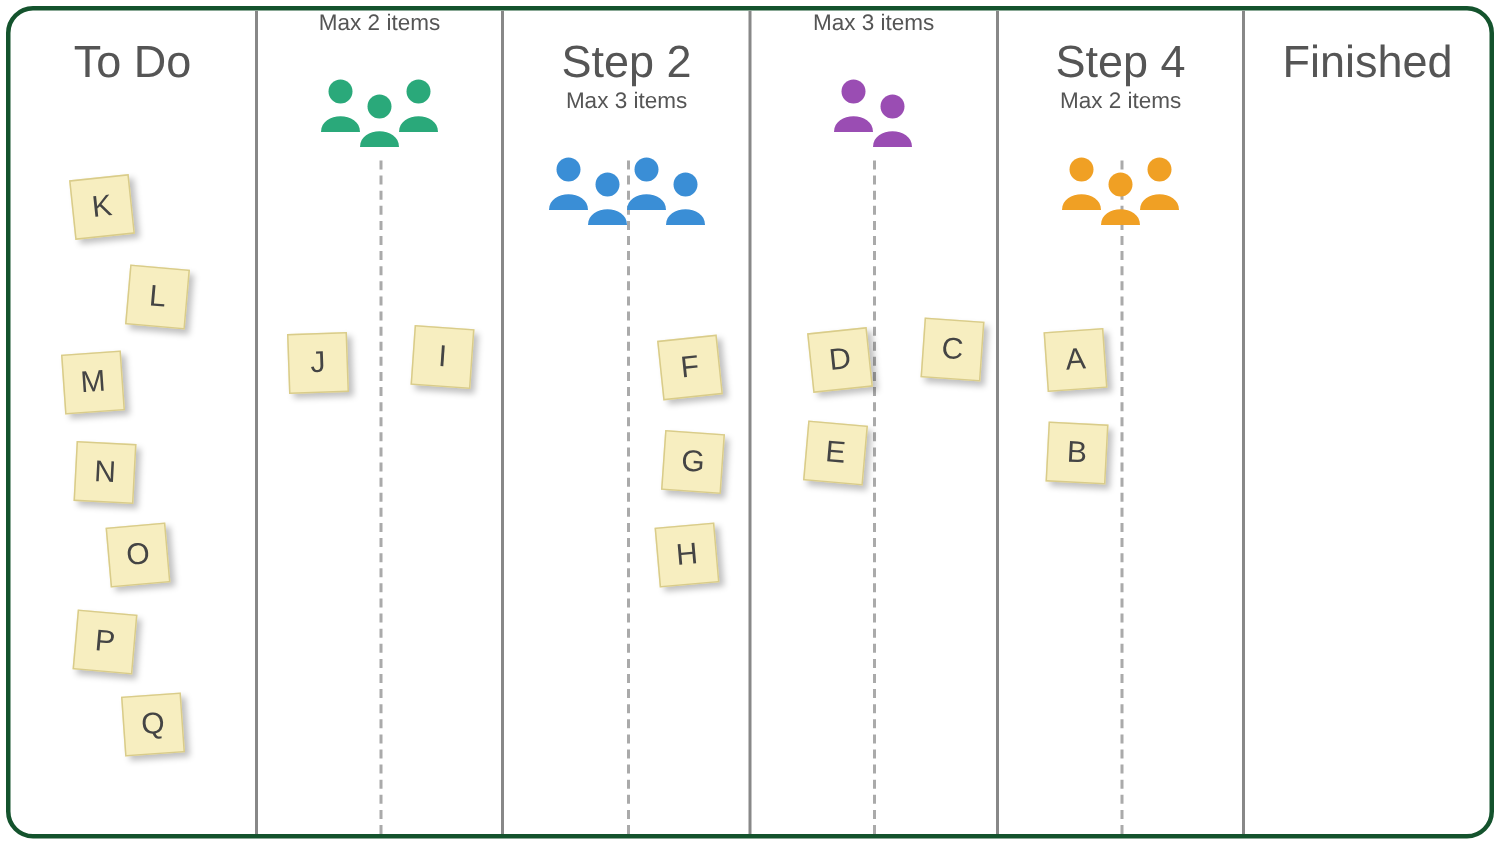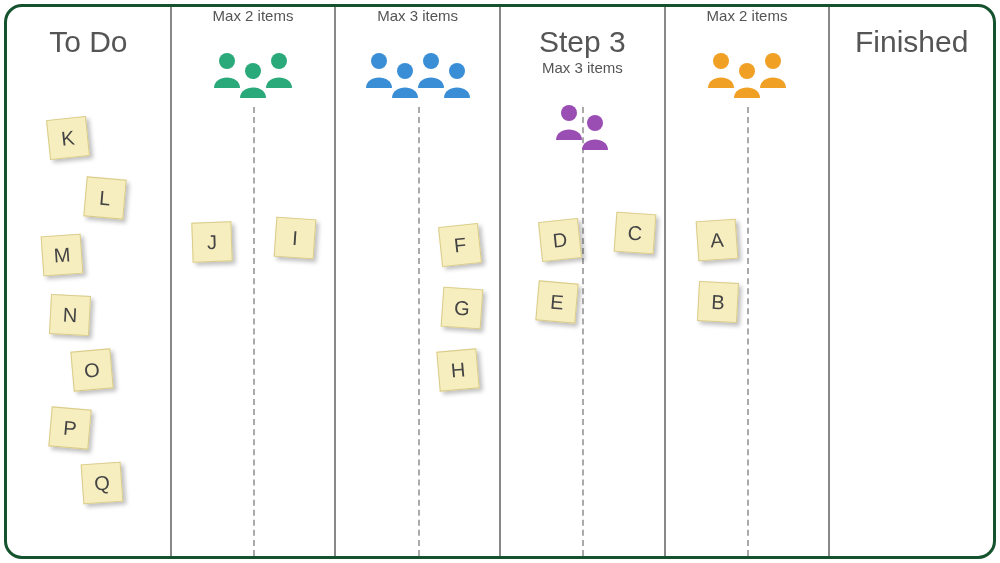--- a/index.html
+++ b/index.html
@@ -108,20 +108,21 @@
         <span class="person" style="margin-left: -8px; transform: translateY(0px);">
           <svg viewBox="0 0 34 38">
             <circle cx="17" cy="11" r="8" fill="#2aa97a"></circle>
             <path d="M4 38 C4 24 30 24 30 38 Z" fill="#2aa97a"></path>
           </svg>
         </span>
       </div>
   </div>
 
   <div class="col">
+    <div class="col-title">Step 2</div>
     <div class="col-sub">Max 3 items</div>
     <div class="dashed-divider"></div>
     <div class="people-row">
         <span class="person" style="margin-left: 0px; transform: translateY(0px);">
           <svg viewBox="0 0 34 38">
             <circle cx="17" cy="11" r="8" fill="#3a8ed6"></circle>
             <path d="M4 38 C4 24 30 24 30 38 Z" fill="#3a8ed6"></path>
           </svg>
         </span>
         <span class="person" style="margin-left: -8px; transform: translateY(10px);">
@@ -139,40 +140,40 @@
         <span class="person" style="margin-left: -8px; transform: translateY(10px);">
           <svg viewBox="0 0 34 38">
             <circle cx="17" cy="11" r="8" fill="#3a8ed6"></circle>
             <path d="M4 38 C4 24 30 24 30 38 Z" fill="#3a8ed6"></path>
           </svg>
         </span>
       </div>
   </div>
 
   <div class="col">
-    <div class="col-title">Step 3</div>
     <div class="col-sub">Max 3 items</div>
     <div class="dashed-divider"></div>
     <div class="people-row">
         <span class="person" style="margin-left: 0px; transform: translateY(0px);">
           <svg viewBox="0 0 34 38">
             <circle cx="17" cy="11" r="8" fill="#9a4db3"></circle>
             <path d="M4 38 C4 24 30 24 30 38 Z" fill="#9a4db3"></path>
           </svg>
         </span>
         <span class="person" style="margin-left: -8px; transform: translateY(10px);">
           <svg viewBox="0 0 34 38">
             <circle cx="17" cy="11" r="8" fill="#9a4db3"></circle>
             <path d="M4 38 C4 24 30 24 30 38 Z" fill="#9a4db3"></path>
           </svg>
         </span>
       </div>
   </div>
 
   <div class="col">
+    <div class="col-title">Step 4</div>
     <div class="col-sub">Max 2 items</div>
     <div class="dashed-divider"></div>
     <div class="people-row">
         <span class="person" style="margin-left: 0px; transform: translateY(0px);">
           <svg viewBox="0 0 34 38">
             <circle cx="17" cy="11" r="8" fill="#f0a024"></circle>
             <path d="M4 38 C4 24 30 24 30 38 Z" fill="#f0a024"></path>
           </svg>
         </span>
         <span class="person" style="margin-left: -8px; transform: translateY(10px);">

